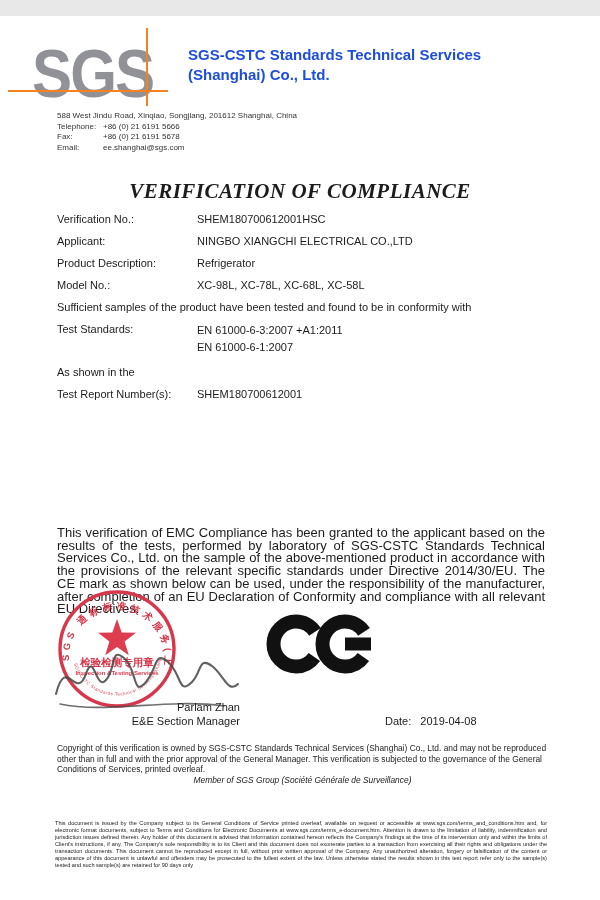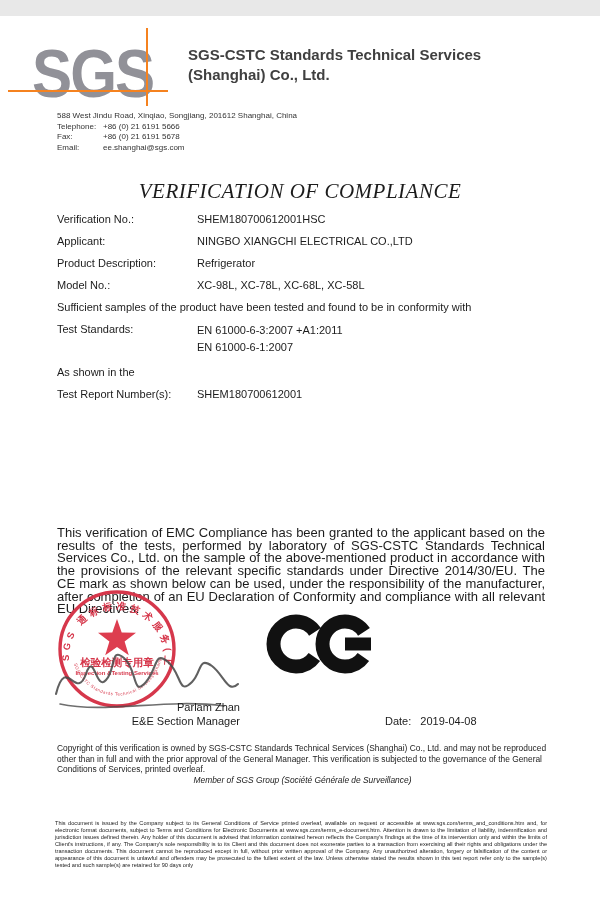--- a/index.html
+++ b/index.html
@@ -16,21 +16,21 @@
   .logo .h-line{position:absolute;left:0;top:64px;width:160px;height:2px;}
   .logo .v-line{position:absolute;left:138px;top:2px;width:2px;height:78px;}
   .company-name{
     position:absolute;left:188px;top:29px;font-size:15px;font-weight:bold;line-height:20px;
   }
   .addr-block{position:absolute;left:57px;top:95px;font-size:8px;line-height:10.5px;color:#333;}
   .addr-block .c-lbl{display:inline-block;width:46px;}
   
   .doc-title{
     position:absolute;left:0;right:0;top:163px;text-align:center;
-    font-family:"Liberation Serif",serif;font-style:italic;font-weight:normal;
+    font-family:"Liberation Serif",serif;font-style:italic;font-weight:bold;
     font-size:21px;letter-spacing:.5px;
   }
   
   .fields{position:absolute;left:57px;top:197px;width:490px;font-size:11px;line-height:13px;}
   .row{display:flex;margin-bottom:9px;}
   .row .lbl{width:140px;flex:none;}
   .row .val{flex:1;}
   .std-val div{line-height:20px;margin-top:-3px;}
   .plain-line{margin-bottom:9px;}
   
@@ -58,21 +58,21 @@
 <body>
 
 <div class="page">
 
   <div class="logo">
     <div class="sgs-word">SGS</div>
     <div class="h-line" style="background:#f5821f;"></div>
     <div class="v-line" style="background:#f5821f;"></div>
   </div>
 
-  <div class="company-name" style="color:#404040;">
+  <div class="company-name" style="color:#1d4ed8;">
     <div>SGS-CSTC Standards Technical Services</div>
     <div>(Shanghai) Co., Ltd.</div>
   </div>
 
   <div class="addr-block">
     <div>588 West Jindu Road, Xinqiao, Songjiang, 201612 Shanghai, China</div>
     <div>
       <span class="c-lbl">Telephone:</span><span>+86 (0) 21 6191 5666</span>
     </div>
     <div>

